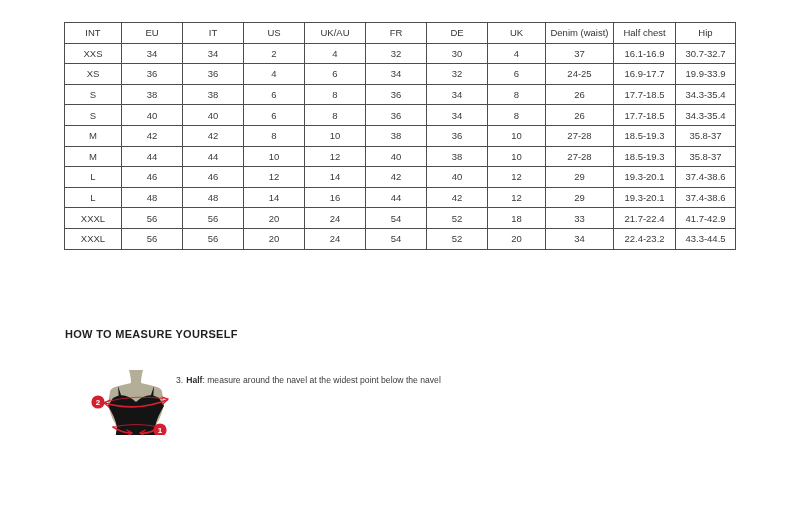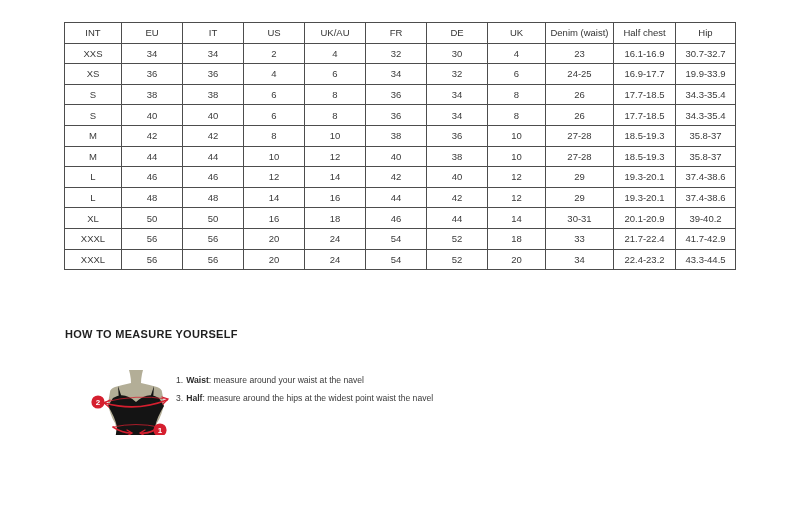--- a/index.html
+++ b/index.html
@@ -122,21 +122,21 @@
     <tbody>
         <tr>
           <td>XXS</td>
           <td>34</td>
           <td>34</td>
           <td>2</td>
           <td>4</td>
           <td>32</td>
           <td>30</td>
           <td>4</td>
-          <td>23</td>
+          <td>37</td>
           <td>16.1-16.9</td>
           <td>30.7-32.7</td>
         </tr>
         <tr>
           <td>XS</td>
           <td>36</td>
           <td>36</td>
           <td>4</td>
           <td>6</td>
           <td>34</td>
@@ -216,33 +216,20 @@
           <td>48</td>
           <td>48</td>
           <td>14</td>
           <td>16</td>
           <td>44</td>
           <td>42</td>
           <td>12</td>
           <td>29</td>
           <td>19.3-20.1</td>
           <td>37.4-38.6</td>
-        </tr>
-        <tr>
-          <td>XL</td>
-          <td>50</td>
-          <td>50</td>
-          <td>16</td>
-          <td>18</td>
-          <td>46</td>
-          <td>44</td>
-          <td>14</td>
-          <td>30-31</td>
-          <td>20.1-20.9</td>
-          <td>39-40.2</td>
         </tr>
         <tr>
           <td>XXXL</td>
           <td>56</td>
           <td>56</td>
           <td>20</td>
           <td>24</td>
           <td>54</td>
           <td>52</td>
           <td>18</td>
@@ -318,20 +305,17 @@
       </g>
       <g>
         <circle cx="16" cy="82" r="6.6" fill="#d51f2f"></circle>
         <text class="badge-num" x="16" y="85">3</text>
       </g>
     </svg>
   </div>
 
   <ul class="measure-list">
     <li class="m-item">
-      <span class="m-num">1.</span><b>Waist</b><span>: measure around your waist at the navel</span>
-    </li>
-    <li class="m-item">
-      <span class="m-num">3.</span><b>Half</b><span>: measure around the hips at the widest point waist the navel</span>
+      <span class="m-num">3.</span><b>Half</b><span>: measure around the navel at the widest point below the navel</span>
     </li>
   </ul>
 
 </div>
 
 </body></html>

